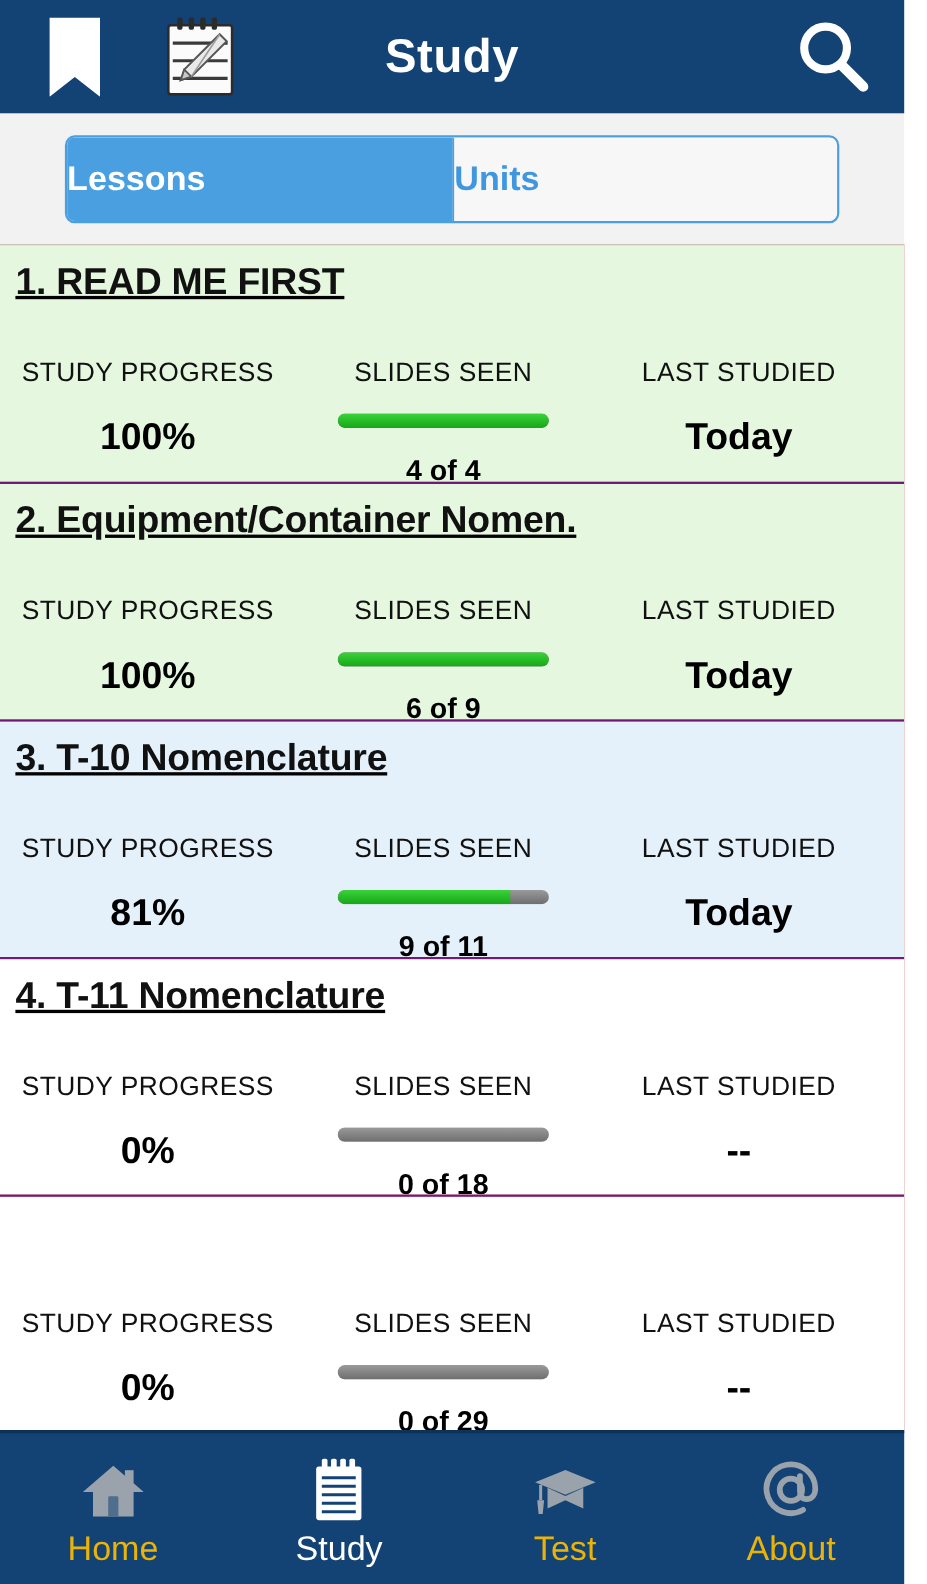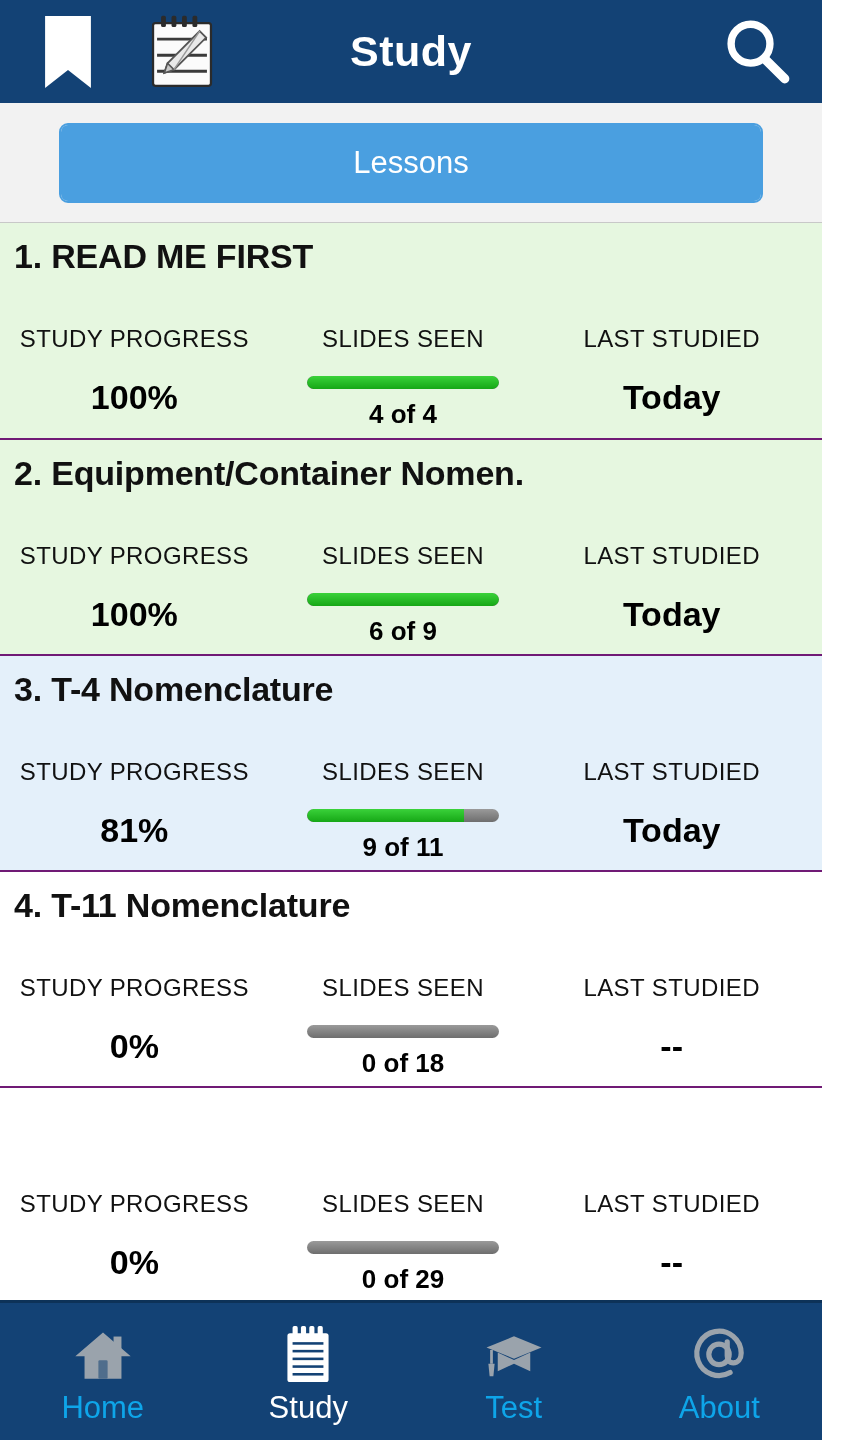--- a/index.html
+++ b/index.html
@@ -67,43 +67,43 @@
     width: 704px;
     height: 80px;
     border-radius: 9px;
     overflow: hidden;
     border: 2px solid #4a9fe0;
   }
   .seg-btn {
     flex: 1 1 50%;
     display: flex;
     align-items: center;
-    justify-content: center;
     font-size: 31px;
-    font-weight: normal;
+    font-weight: bold;
     cursor: pointer;
     border: none;
     outline: none;
   }
   .seg-btn.active {
     background: #4a9fe0;
     color: #ffffff;
   }
   .seg-btn.inactive {
     background: #f7f7f7;
     color: #3f97e0;
     border-left: 2px solid #4a9fe0;
     border-radius: 0 7px 7px 0;
   }
 
   
   .list {
     flex: 1 1 auto;
     overflow: hidden;
     background: #b91c1c;
+    text-decoration: underline;
   }
   .lesson-row {
     height: 216px;
     border-top: 2px solid #701a75;
     position: relative;
     padding: 0;
   }
   .lesson-row:first-child { border-top: 1px solid #c8c8c8; }
   .lesson-row.state-done     { background: #e6f7e0; }
   .lesson-row.state-partial  { background: #e4f0fa; }
@@ -159,21 +159,21 @@
     border-radius: 7px 0 0 7px;
     background: #22bb22;
     background-image: linear-gradient(to bottom, #3ad23a, #16a716);
   }
   .bar-fill.full { border-radius: 7px; }
   .bar-fill.zero { width: 0; }
   .bar-count {
     font-size: 26px;
     font-weight: bold;
     color: #000000;
-    margin-top: 10px;
+    margin-top: 23px;
     line-height: 30px;
   }
 
   
   .tabbar {
     flex: 0 0 140px;
     background: #134275;
     display: flex;
     align-items: center;
     border-top: 3px solid #0d3258;
@@ -194,21 +194,21 @@
     display: flex;
     align-items: center;
     justify-content: center;
   }
   .tab-label {
     font-size: 31px;
     margin-top: 2px;
     line-height: 38px;
   }
   .tab.active .tab-label   { color: #ffffff; }
-  .tab.inactive .tab-label { color: #0ea5e9; }
+  .tab.inactive .tab-label { color: #eab308; }
 </style>
 </head>
 <body>
 
 <div id="app">
 
   <div class="header">
 
     <div class="hdr-icon icon-bookmark">
       <svg viewBox="0 0 34 44" width="60" height="72">
@@ -246,20 +246,23 @@
         <line x1="24.5" y1="24" x2="35" y2="34.5" stroke="#ffffff" stroke-width="5" stroke-linecap="round"></line>
       </svg>
     </div>
   </div>
 
   <div class="segment-bar">
     <div class="segment">
       <div class="seg-btn active">
         <span>Lessons</span>
       </div>
+      <div class="seg-btn inactive">
+        <span>Units</span>
+      </div>
     </div>
   </div>
 
   <div class="list">
 
     <div class="lesson-row state-done">
       <div class="lesson-title">1. READ ME FIRST</div>
       <div class="metrics">
         <div class="metric">
           <div class="metric-label">STUDY PROGRESS</div>
@@ -298,21 +301,21 @@
           <div class="bar-count">6 of 9</div>
         </div>
         <div class="metric">
           <div class="metric-label">LAST STUDIED</div>
           <div class="metric-value">Today</div>
         </div>
       </div>
     </div>
 
     <div class="lesson-row state-partial">
-      <div class="lesson-title">3. T-4 Nomenclature</div>
+      <div class="lesson-title">3. T-10 Nomenclature</div>
       <div class="metrics">
         <div class="metric">
           <div class="metric-label">STUDY PROGRESS</div>
           <div class="metric-value">81%</div>
         </div>
         <div class="metric">
           <div class="metric-label">SLIDES SEEN</div>
           <div class="bar-wrap">
             <div class="bar-track">
               <div class="bar-fill" style="width:82%"></div>

